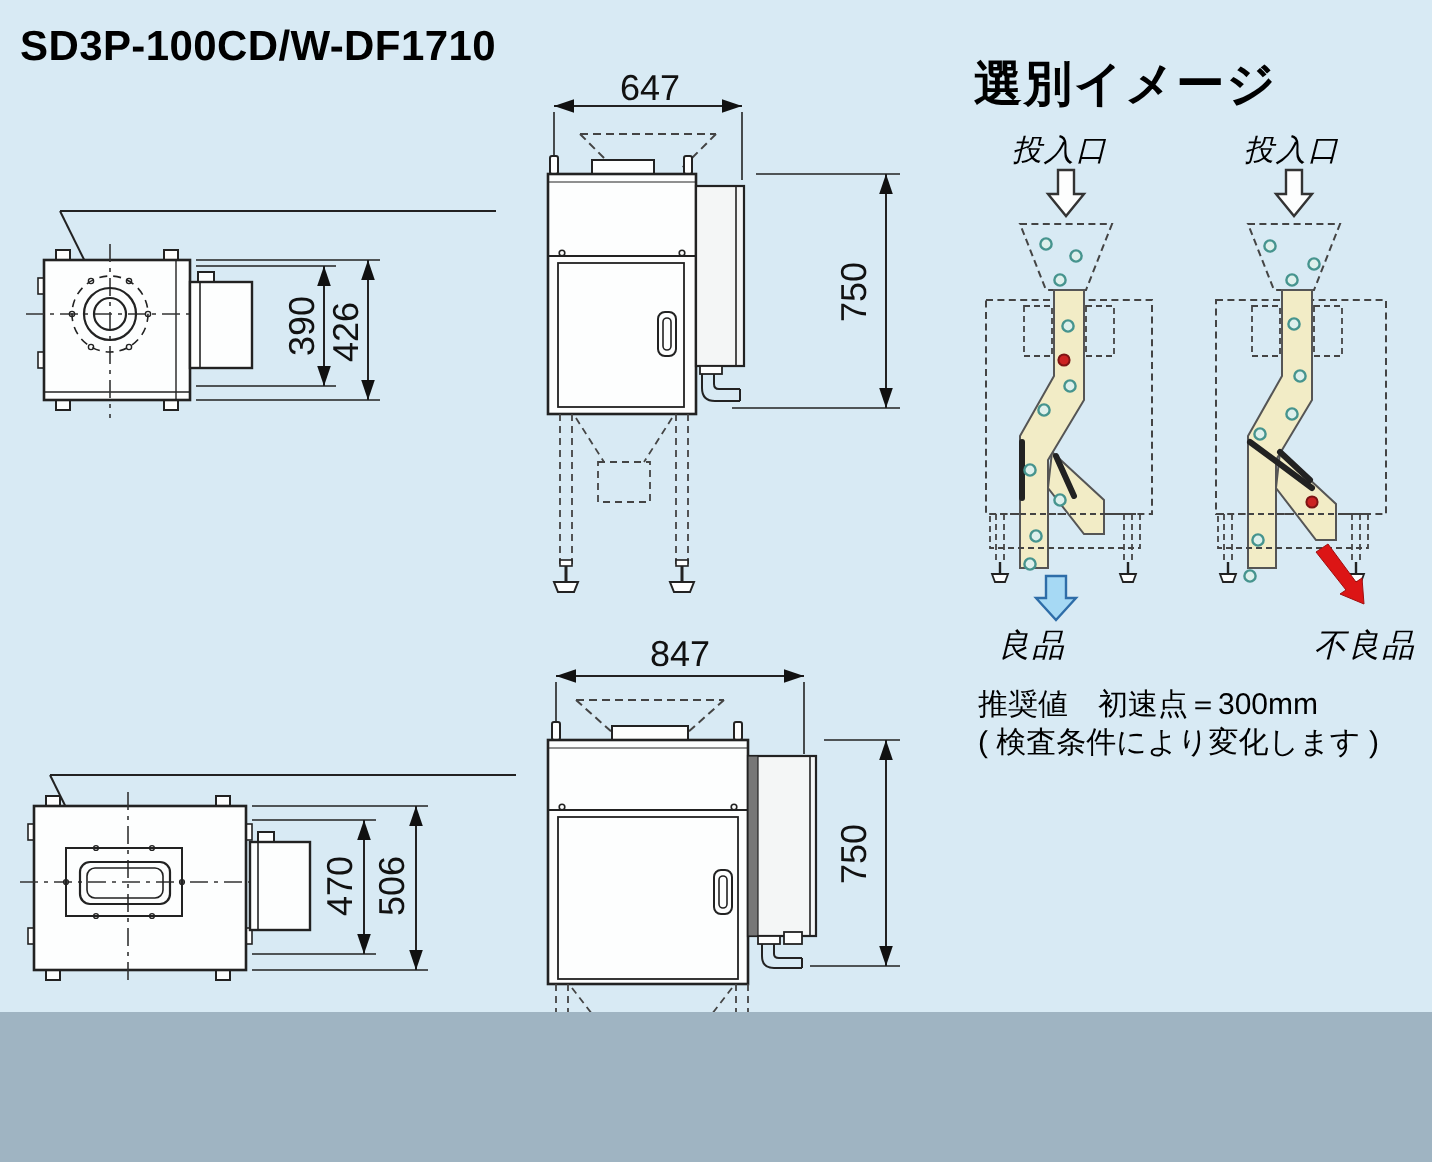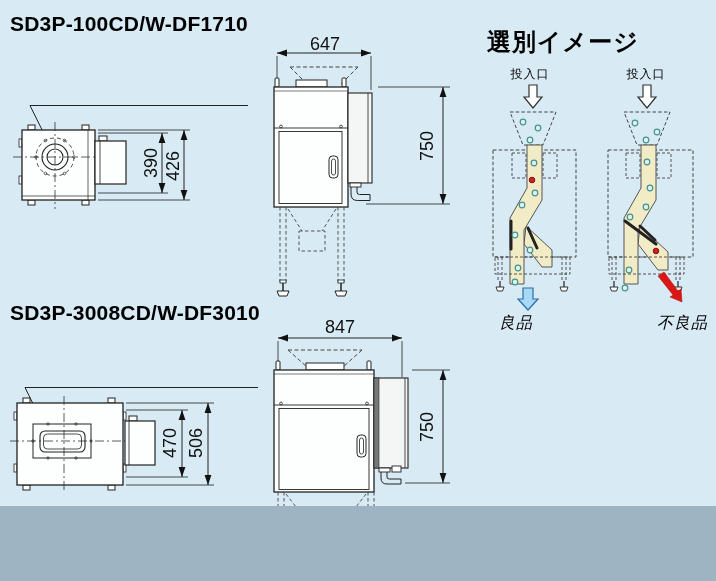--- a/index.html
+++ b/index.html
@@ -2,45 +2,46 @@
 <html><head>
 <meta charset="utf-8">
 <style>
   html,body{margin:0;padding:0;background:#9fb4c2;}
   #canvas{position:relative;width:716px;height:506px;background:#d8eaf4;overflow:hidden;
           font-family:"Liberation Sans","DejaVu Sans",sans-serif;color:#000000;}
   .abs{position:absolute;}
   .title{font-size:21px;font-weight:bold;letter-spacing:0.2px;white-space:nowrap;}
   .open-label{font-size:15px;white-space:nowrap;}
   .heading{font-size:24px;font-weight:bold;letter-spacing:1px;}
-  .inlet-label{font-size:12px;width:60px;text-align:center;letter-spacing:1px;}
+  .inlet-label{font-size:15px;width:60px;text-align:center;letter-spacing:1px;font-style:italic;}
   .result-label{font-size:16px;letter-spacing:1px;white-space:nowrap;font-style:italic;}
   .note{font-size:15px;line-height:19px;white-space:nowrap;}
   .footer-note{font-size:13.5px;white-space:nowrap;}
   .unit{font-size:18px;white-space:nowrap;}
   .bottom-strip{left:0;top:571px;width:716px;height:10px;background:#ffffff;}
   svg{display:block;}
   svg text{font-family:"Liberation Sans","DejaVu Sans",sans-serif;fill:#111;}
   .dimtxt{font-size:18px;}
   .line{stroke:#222;}
 </style>
 </head>
 <body>
 
 <div id="canvas">
 
   <div class="abs title" style="left:10px;top:12px;">SD3P-100CD/W-DF1710</div>
 
-  <div class="abs title" style="left:10px;top:301px;">SD3P-3008CD/W-DF3010</div>
 
   <div class="abs heading" style="left:487px;top:26px;">選別イメージ</div>
   <div class="abs inlet-label" style="left:500px;top:66px;">投入口</div>
   <div class="abs inlet-label" style="left:616px;top:66px;">投入口</div>
   <div class="abs result-label" style="left:499px;top:313px;">良品</div>
   <div class="abs result-label" style="left:657px;top:313px;">不良品</div>
+  <div class="abs note" style="left:489px;top:343px;">推奨値　初速点＝300mm</div>
+  <div class="abs note" style="left:489px;top:362px;">( 検査条件により変化します )</div>
 
   <div class="abs unit" style="left:637px;top:551px;">単位: mm</div>
   <div class="abs bottom-strip"></div>
 
   <svg class="abs" style="left:0;top:92px;" width="252" height="126" viewBox="0 92 252 126">
     <g stroke="#222" stroke-width="1">
       <line x1="30" y1="105.5" x2="248" y2="105.5"></line>
       <line x1="30" y1="105.5" x2="53" y2="152"></line>
     </g>
     <g stroke="#222" fill="#fdfefe">

